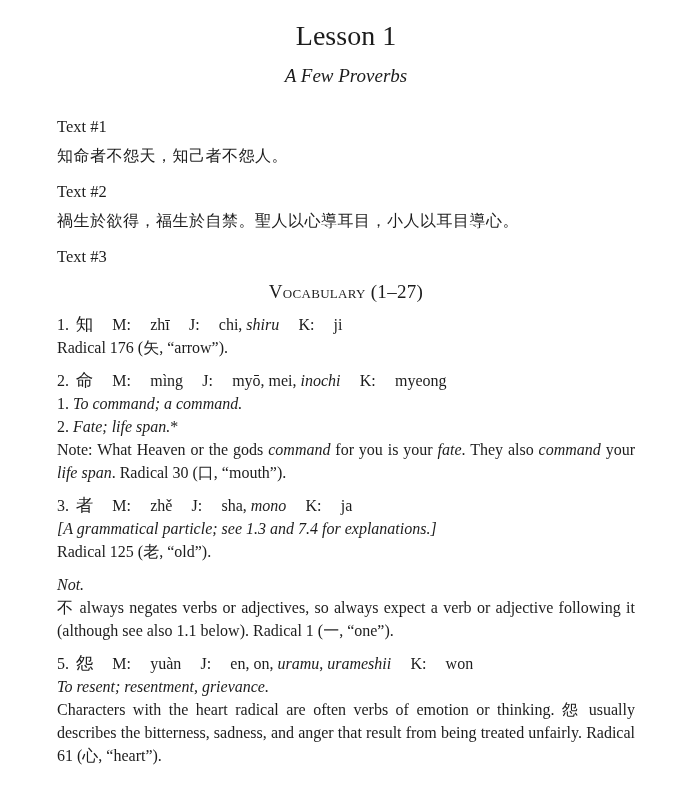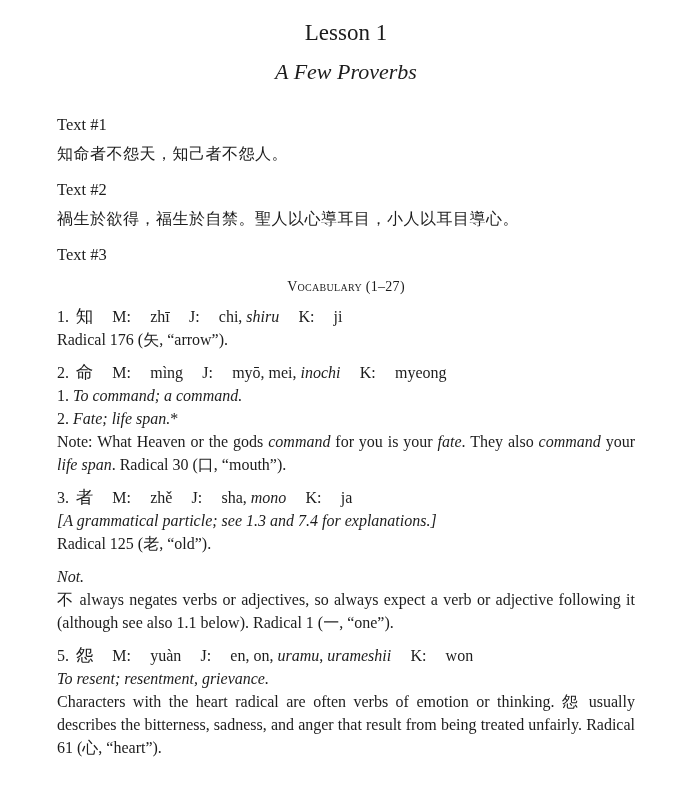--- a/index.html
+++ b/index.html
@@ -9,46 +9,46 @@
     color: #1c1c1c;
     font-family: "Liberation Serif", serif;
     font-size: 16px;
     overflow: hidden;
     font-feature-settings: "onum" 1;
   }
   .page { padding: 16px 57px 0 57px; }
 
   .title {
     text-align: center;
-    font-size: 23px;
+    font-size: 28px;
     font-weight: normal;
     margin: 4px 0 12px 0;
   }
   .subtitle {
     text-align: center;
     font-style: italic;
-    font-size: 22px;
+    font-size: 19px;
     margin: 13px 0 0 0;
   }
 
   .texts { margin-top: 30px; }
   .text-block { margin-bottom: 13px; }
   .text-label { font-size: 16.5px; line-height: 20px; }
   .cjk {
     font-size: 16px;
     line-height: 27px;
     margin-top: 5px;
     letter-spacing: 0.5px;
   }
 
   .vocab-heading {
     text-align: center;
     font-variant: small-caps;
     font-weight: normal;
-    font-size: 14px;
+    font-size: 19px;
     letter-spacing: 0.3px;
     margin: 14px 0 10px 0;
   }
 
   .ventry { margin-bottom: 10px; line-height: 23px; }
   .vhead { white-space: nowrap; }
   .vhead > span + span { margin-left: 1.2em; }
   .vhead > .hanzi { margin-left: 0.38em; font-size: 17.5px; }
   .vline { text-align: justify; }
   .vline i, .vhead i { font-style: italic; }

